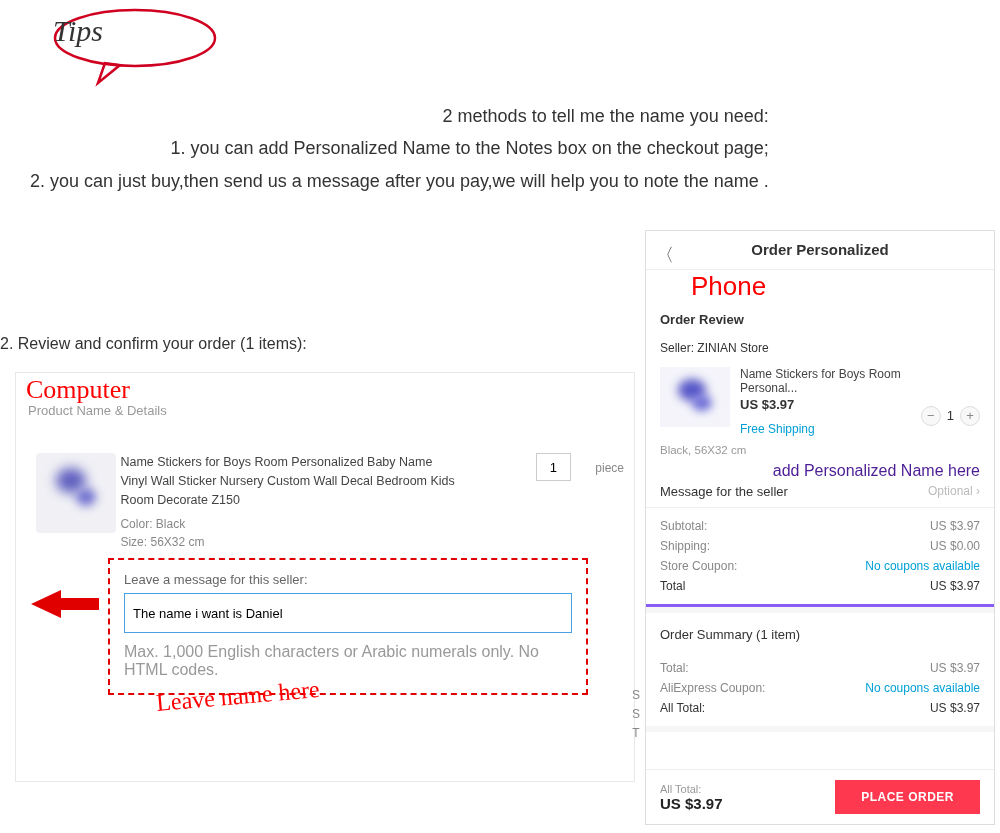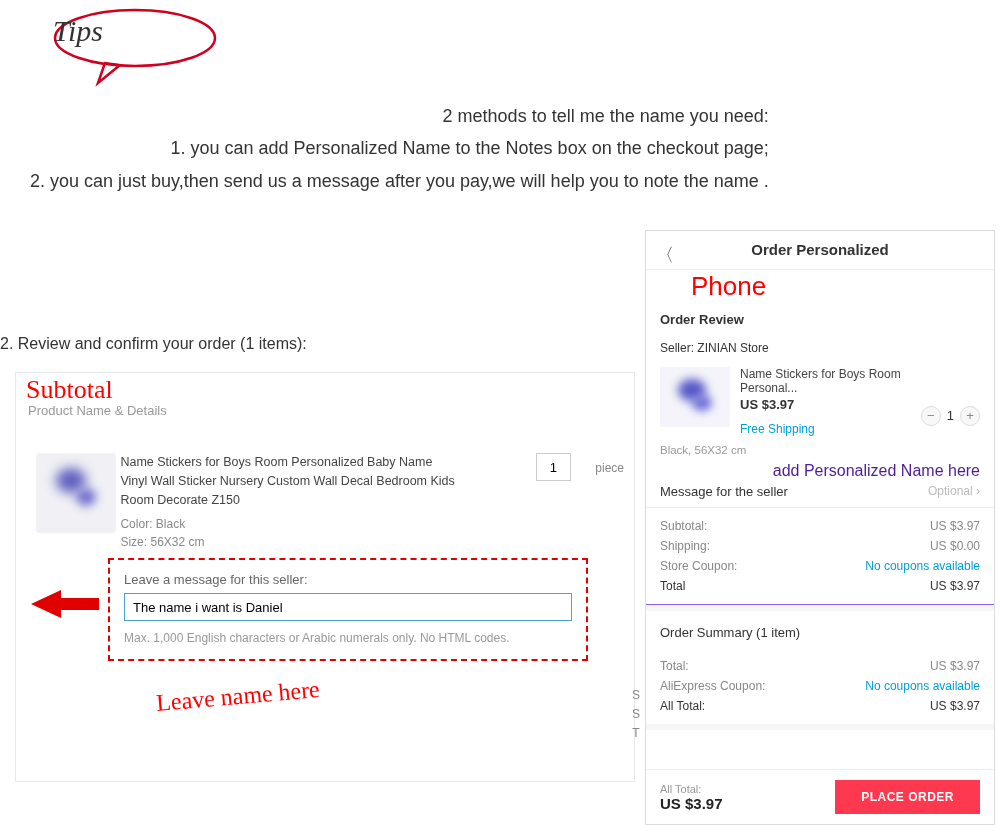--- a/index.html
+++ b/index.html
@@ -21,22 +21,22 @@
   .product-thumb { width: 80px; height: 80px; background: #f0f0f5; border-radius: 4px; display: inline-block; vertical-align: top; position: relative; overflow: hidden; }
   .product-thumb .blob1 { position:absolute; left:20px; top:15px; width:30px; height:25px; background:#6060c0; border-radius:50%; filter:blur(6px); }
   .product-thumb .blob2 { position:absolute; left:40px; top:35px; width:20px; height:18px; background:#7070d0; border-radius:50%; filter:blur(5px); }
   .product-info { display: inline-block; vertical-align: top; width: 340px; font-size: 12.5px; line-height: 1.5; color: #444; }
   .product-attrs { margin-top: 6px; color: #888; font-size: 12px; }
   .qty-box { position: absolute; right: 10px; top: 80px; }
   .qty-input { width: 35px; height: 28px; border: 1px solid #ccc; text-align: center; font-size: 13px; }
   .qty-unit { font-size: 12px; color: #888; margin-left: 20px; }
   .msg-box { position: absolute; left: 92px; top: 185px; width: 480px; border: 2.5px dashed #e00000; padding: 12px 14px 14px; }
   .msg-label { font-size: 13px; color: #666; margin-bottom: 6px; }
-  .msg-input { width: 100%; height: 28px; border: 1px solid #4aa0e0; padding: 0 8px; font-size: 13px; }
-  .msg-hint { font-size: 12px; color: #999; margin-top: 10px; }
+  .msg-input { width: 100%; height: 40px; border: 1px solid #4aa0e0; padding: 0 8px; font-size: 13px; }
+  .msg-hint { font-size: 16px; color: #999; margin-top: 10px; }
   .arrow { position: absolute; left: 15px; top: 215px; }
   .leave-name { position: absolute; left: 140px; top: 310px; color: #ff0000; font-size: 24px; font-family: Georgia, serif; transform: rotate(-5deg); }
   
   .phone-panel { position: absolute; left: 645px; top: 230px; width: 350px; height: 595px; border: 1px solid #ddd; background: #fff; }
   .phone-header { padding: 10px 12px; border-bottom: 1px solid #eee; text-align: center; position: relative; }
   .back-icon { position: absolute; left: 10px; top: 12px; font-size: 18px; color: #555; }
   .phone-title { font-weight: 600; font-size: 15px; }
   .phone-label-red { position: absolute; left: 45px; top: 40px; color: #ff0000; font-size: 26px; font-family: Liberation Sans, sans-serif; }
   .section-label { padding: 22px 14px 4px; font-size: 13px; font-weight: 600; }
   .seller-row { padding: 10px 14px 6px; font-size: 12px; }
@@ -48,21 +48,21 @@
   .phone-pname { color: #444; }
   .phone-price { font-weight: 700; font-size: 13px; margin-top: 2px; }
   .phone-ship { color: #00a0d6; font-size: 12px; margin-top: 10px; }
   .qty-ctrl { display: flex; align-items: center; gap: 6px; margin-top: 28px; }
   .qbtn { width: 20px; height: 20px; border: 1px solid #ddd; border-radius: 50%; display:flex; align-items:center; justify-content:center; font-size:13px; color:#888; background:#f8f8f8; }
   .qval { font-size: 13px; }
   .phone-attrs { padding: 0 14px 6px; color: #999; font-size: 11.5px; }
   .add-name-note { padding: 0 14px 0; color: #4c1d95; font-size: 16px; text-align: right; }
   .msg-seller-row { padding: 4px 14px 8px; display:flex; justify-content:space-between; font-size:13px; border-bottom:1px solid #eee; }
   .optional { color:#bbb; font-size:12px; }
-  .summary { padding: 8px 14px 8px; border-bottom:1px solid #8b5cf6; }
+  .summary { padding: 8px 14px 8px; border-bottom:3px solid #8b5cf6; }
   .srow { display:flex; justify-content:space-between; font-size:12px; color:#888; padding:3px 0; }
   .srow .v { color:#888; }
   .srow.total { color:#333; font-weight:500; }
   .srow .coupon { color:#00a0d6; }
   .order-summary-title { padding: 14px 14px 8px; font-size: 13px; font-weight:500; }
   .divider { height:6px; background:#f6f6f6; }
   .footer-bar { position:absolute; bottom:0; left:0; right:0; padding:10px 14px; display:flex; justify-content:space-between; align-items:center; border-top:1px solid #eee; }
   .ft-left { font-size:11px; color:#999; }
   .ft-price { font-weight:700; font-size:15px; color:#222; }
   .place-btn { background:#fd384f; color:#fff; border:none; padding:10px 26px; font-size:12px; font-weight:700; letter-spacing:0.5px; }
@@ -81,21 +81,21 @@
 
 <div class="instructions">
   <div>2 methods to tell me the name you need:</div>
   <div>1. you can add Personalized Name to the Notes box on the checkout page;</div>
   <div>2. you can just buy,then send us a message after you pay,we will help you to note the name .</div>
 </div>
 
 <div class="review-header">2. Review and confirm your order (1 items):</div>
 
 <div class="computer-panel">
-  <div class="computer-label" style="position:absolute; left:10px; top:2px;">Subtotal</div>
+  <div class="computer-label" style="position:absolute; left:10px; top:2px;">Computer</div>
   <div class="panel-subtitle">Product Name &amp; Details</div>
   <div class="product-row">
     <div class="product-thumb">
       <div class="blob1"></div><div class="blob2"></div>
     </div>
     <div class="product-info">
       <div>Name Stickers for Boys Room Personalized Baby Name Vinyl Wall Sticker Nursery Custom Wall Decal Bedroom Kids Room Decorate Z150</div>
       <div class="product-attrs">
         <span>Color:</span>
         <span>Black</span><br>

